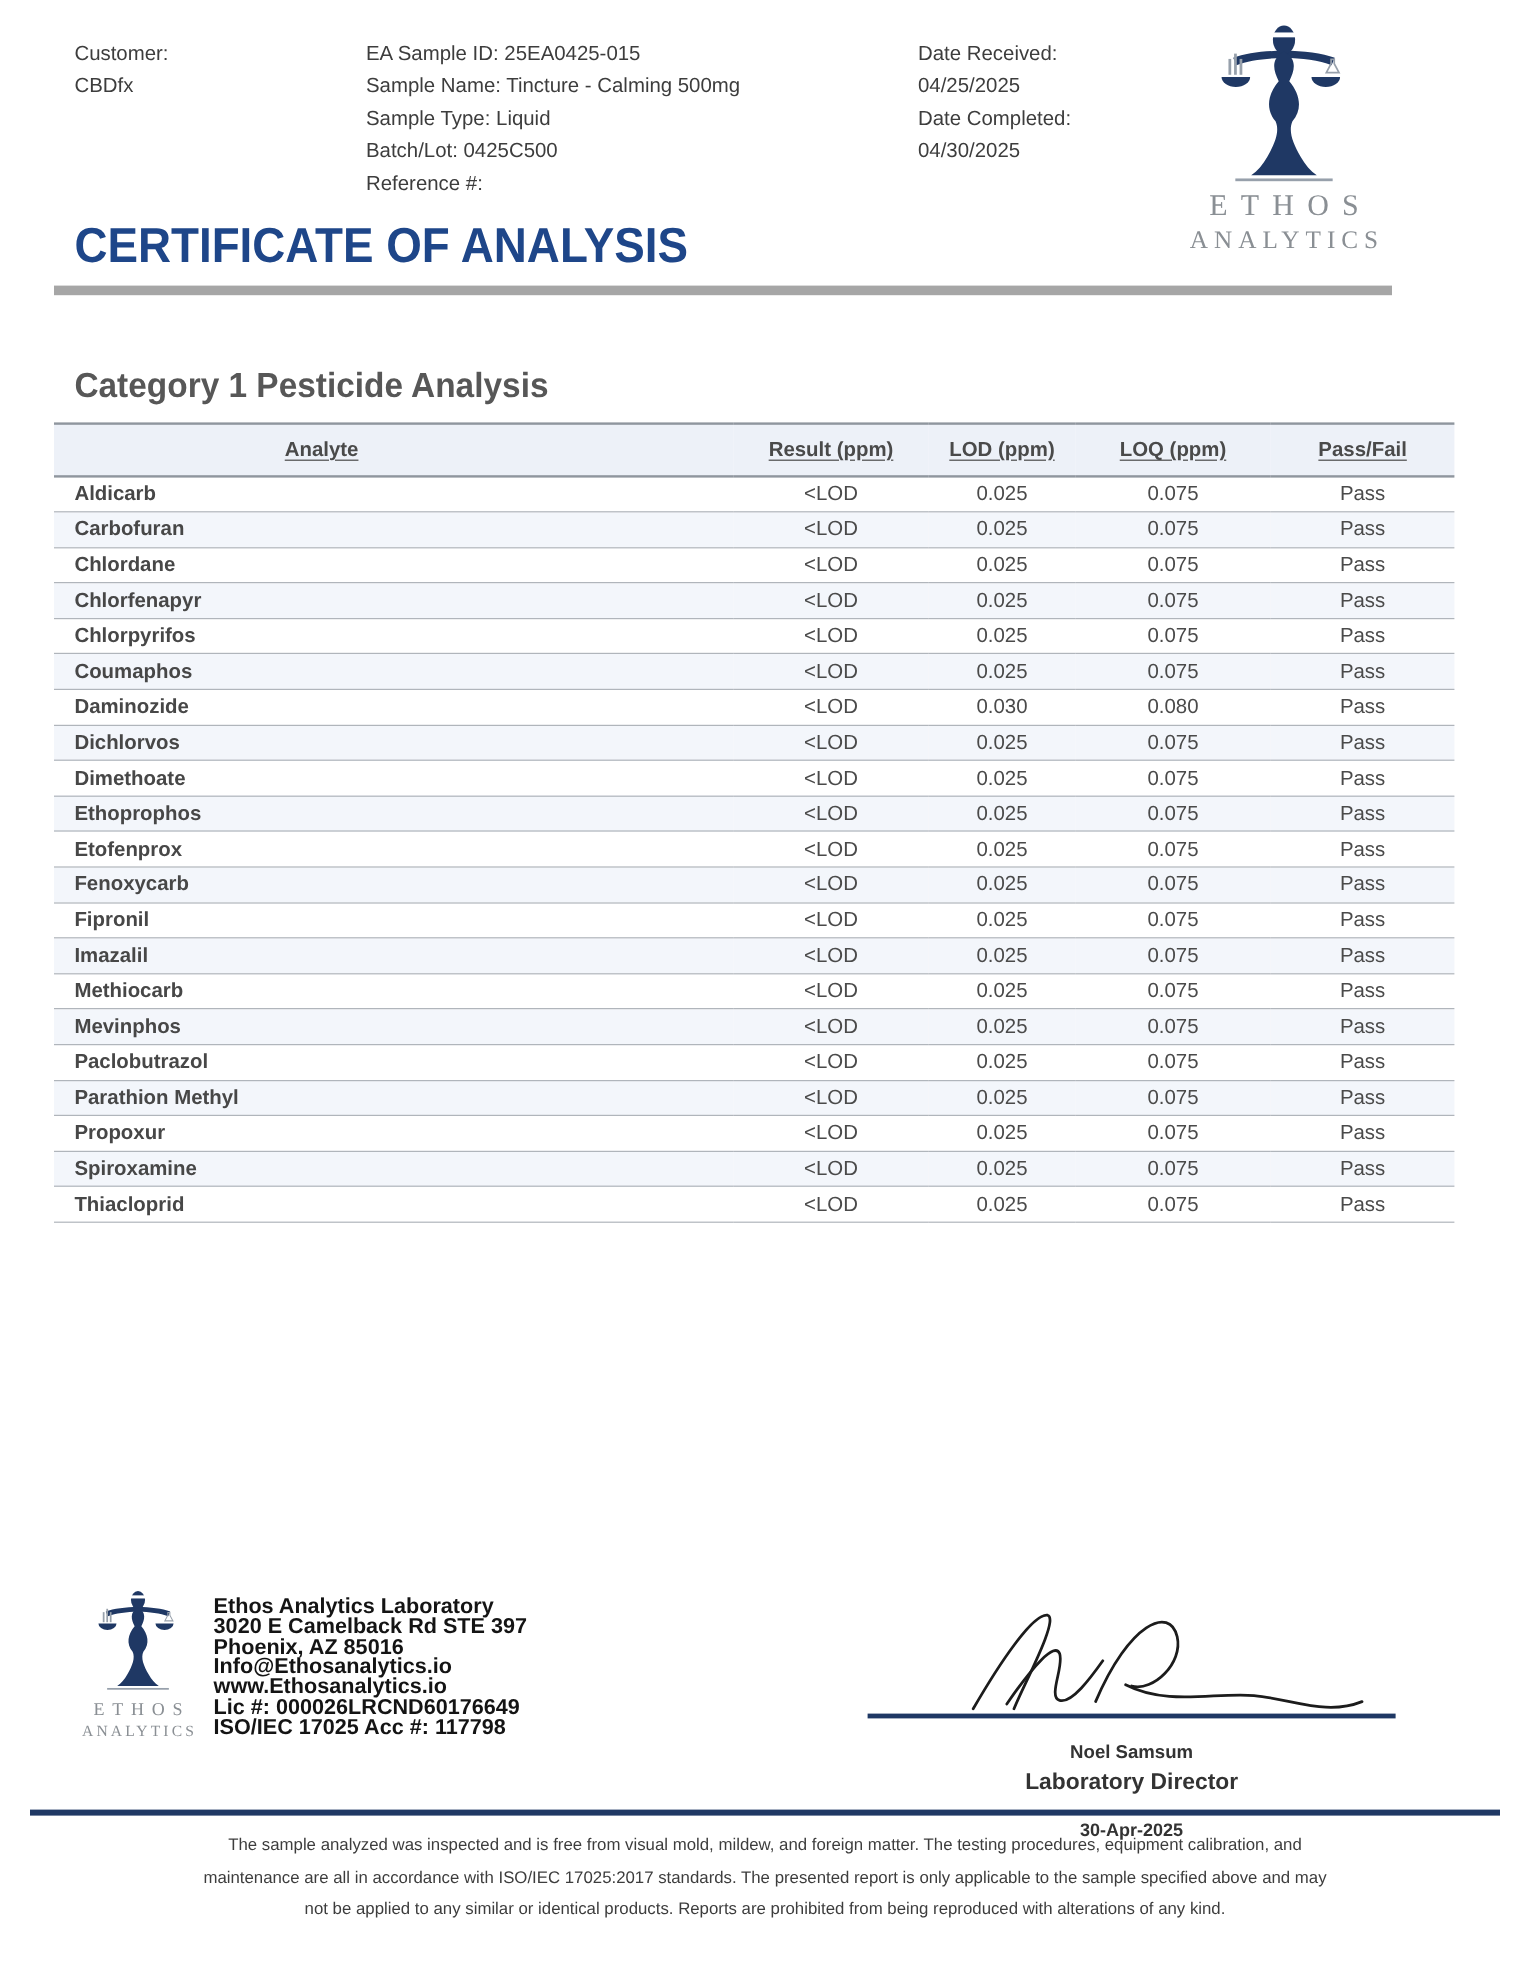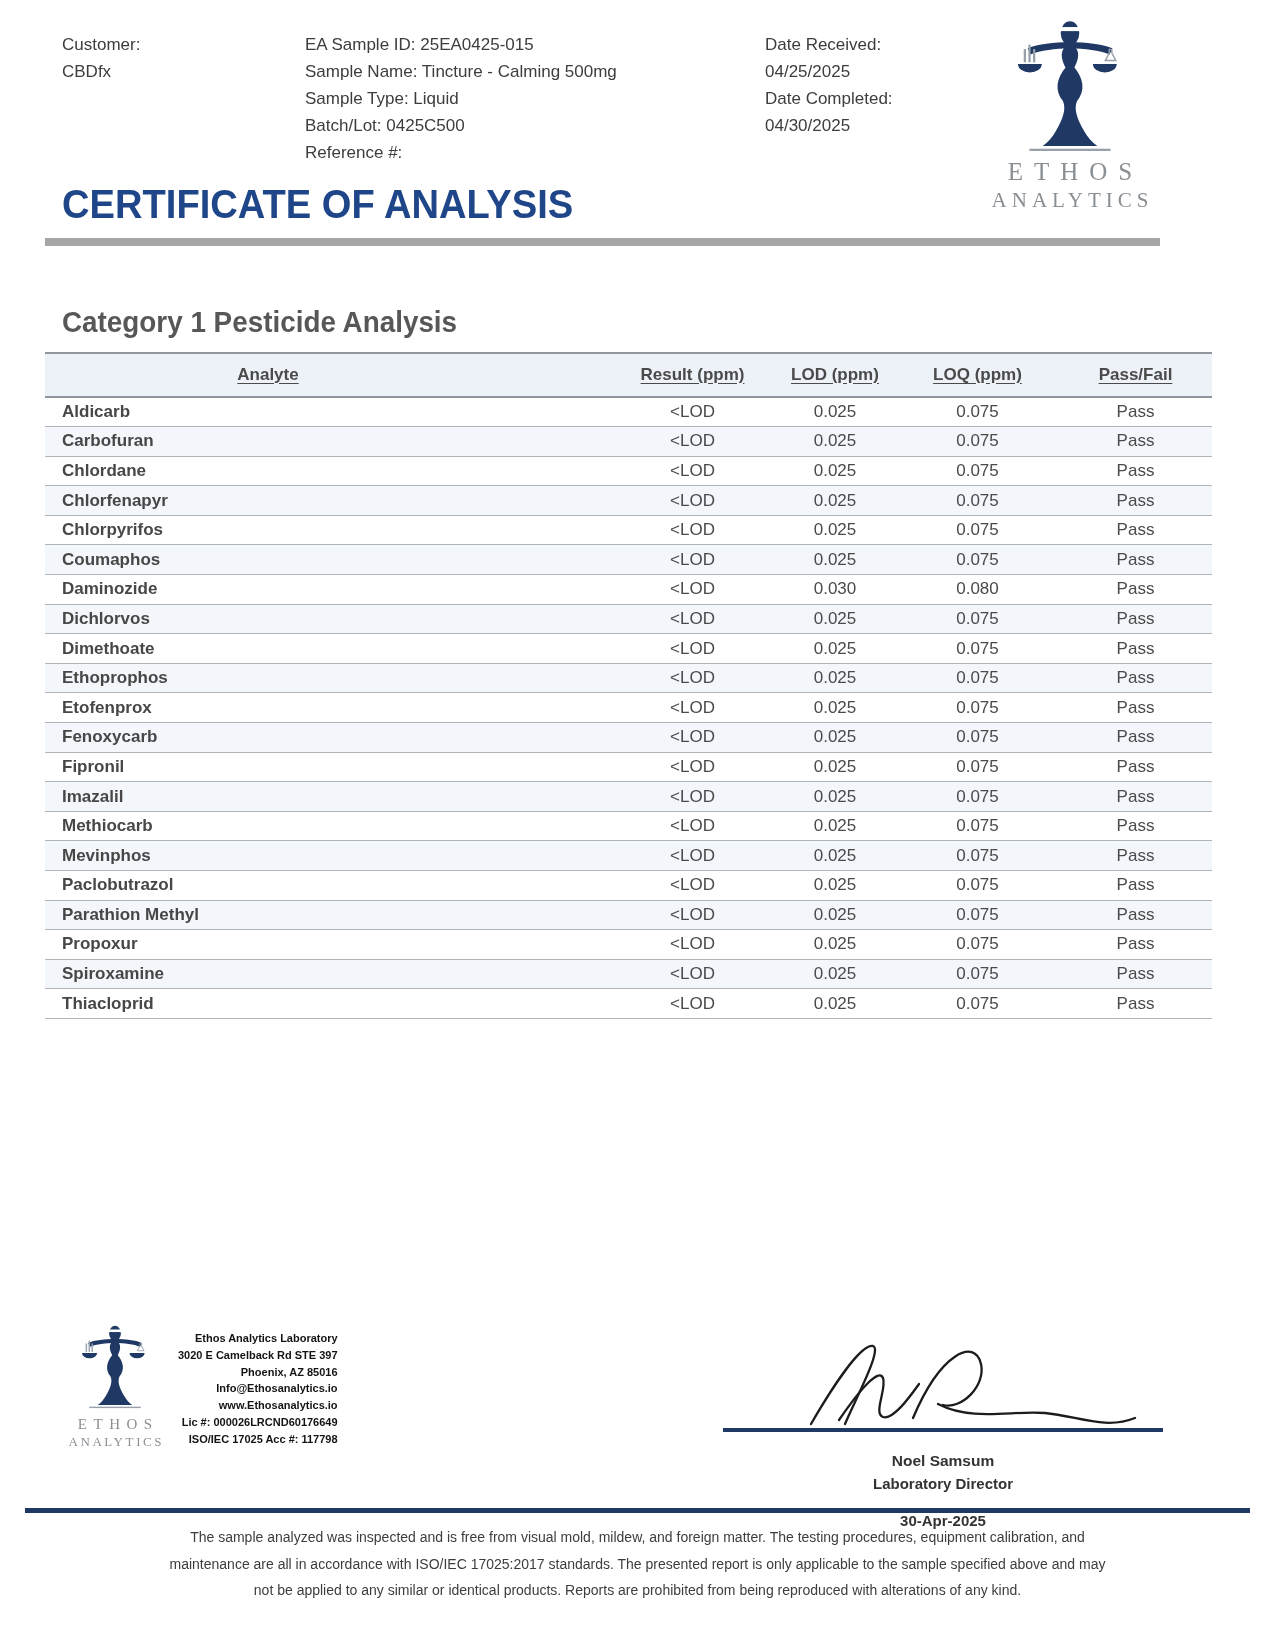--- a/index.html
+++ b/index.html
@@ -46,27 +46,27 @@
   table.coa tbody tr:last-child td{border-bottom:1px solid #b0b5bb;}
   table.coa td{padding:0;text-align:center;color:#4a4a4a;}
   table.coa td.analyte-cell{text-align:left;padding-left:17px;font-weight:700;color:#474747;}
 
   
   .footer-logo{position:absolute;left:55px;top:1325px;width:120px;text-align:center;}
   .footer-logo .ethos{font-family:"Liberation Serif","DejaVu Serif",serif;color:#8a8f94;
                font-size:15px;letter-spacing:6.5px;margin-top:2px;text-indent:6.5px;}
   .footer-logo .analytics{font-family:"Liberation Serif","DejaVu Serif",serif;color:#8a8f94;
                font-size:13px;letter-spacing:2.6px;margin-top:1px;text-indent:2.6px;}
-  .lab-info{position:absolute;left:178px;top:1330px;font-size:11px;line-height:16.8px;
-            font-weight:700;color:#141414;text-align:right;}
+  .lab-info{position:absolute;left:178px;top:1330px;font-size:18px;line-height:16.8px;
+            font-weight:700;color:#141414;}
   .sig-block{position:absolute;left:723px;top:1326px;width:440px;text-align:center;}
   .sig-block svg{display:block;margin:0 auto -10px auto;}
   .sig-rule{width:440px;height:4px;background:#1f3864;}
   .sig-name{font-size:15.5px;font-weight:700;color:#333;margin-top:20px;}
-  .sig-title{font-size:15px;font-weight:700;color:#333;margin-top:5px;}
+  .sig-title{font-size:19px;font-weight:700;color:#333;margin-top:5px;}
   .sig-date{font-size:15px;font-weight:700;color:#333;margin-top:20px;}
   .footer-rule{position:absolute;left:25px;top:1508px;width:1225px;height:5px;background:#1f3864;}
   .disclaimer{position:absolute;left:65px;top:1524px;width:1145px;text-align:center;
               font-size:14px;line-height:26.5px;color:#3d3d3d;}
 </style>
 </head>
 <body>
 
 <svg width="0" height="0" style="position:absolute">
   <symbol id="justice" viewBox="0 0 120 152">

